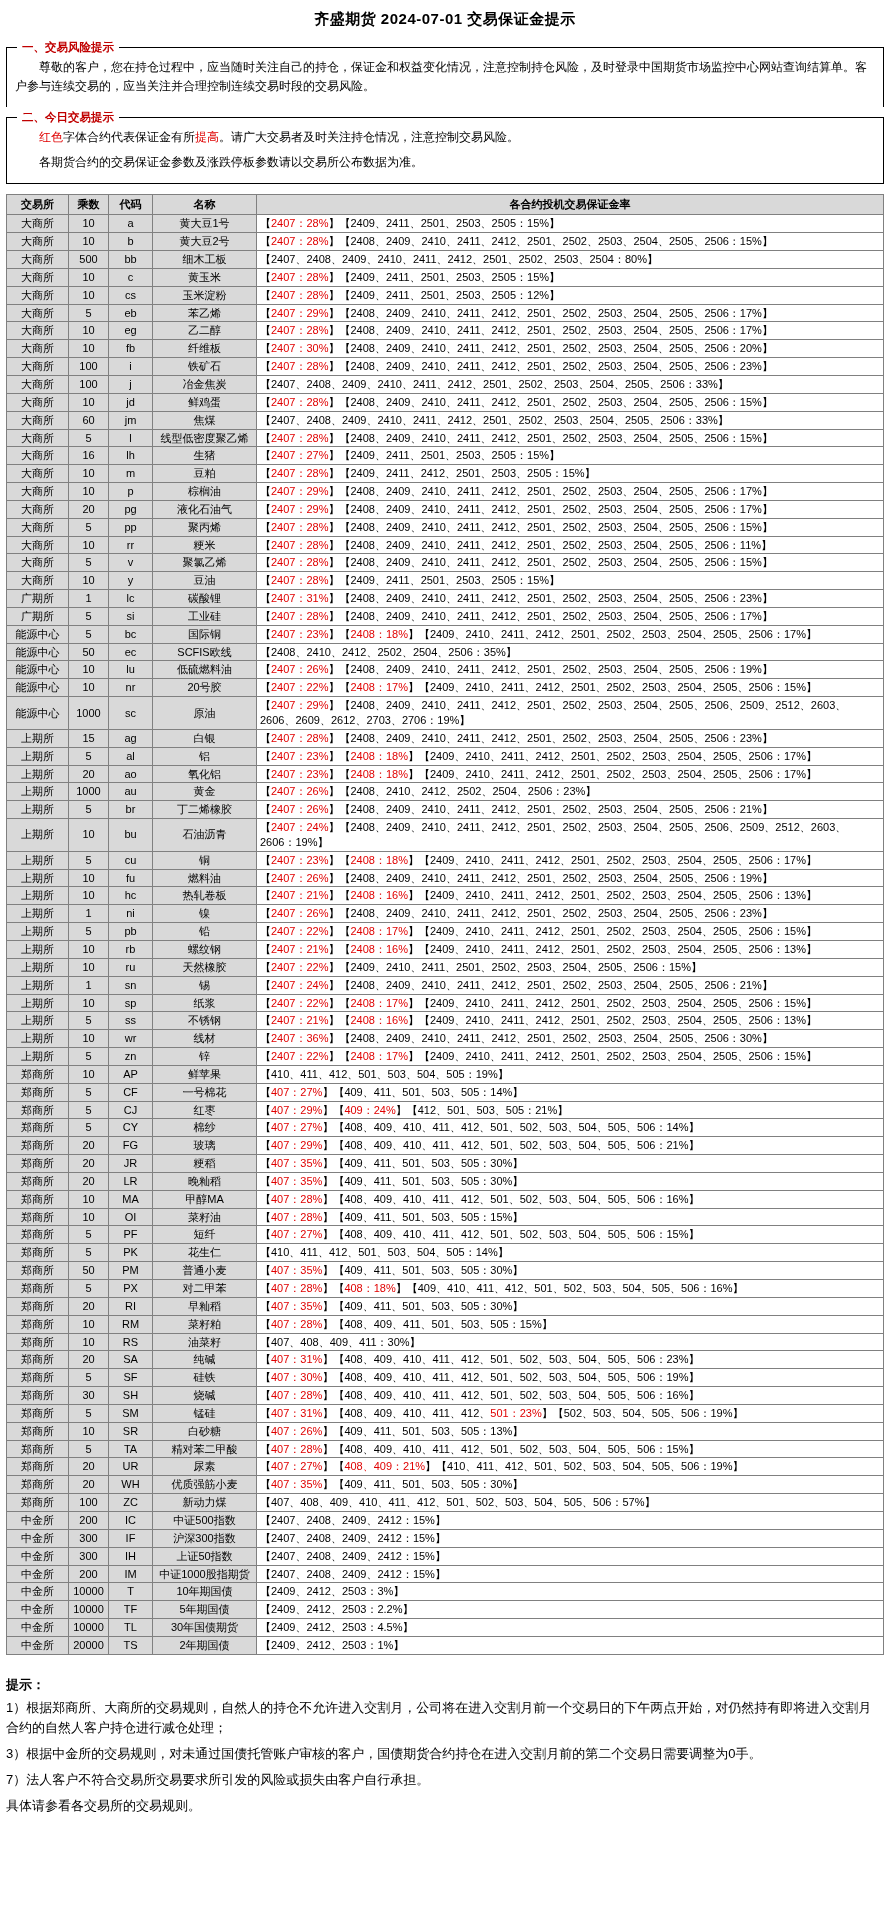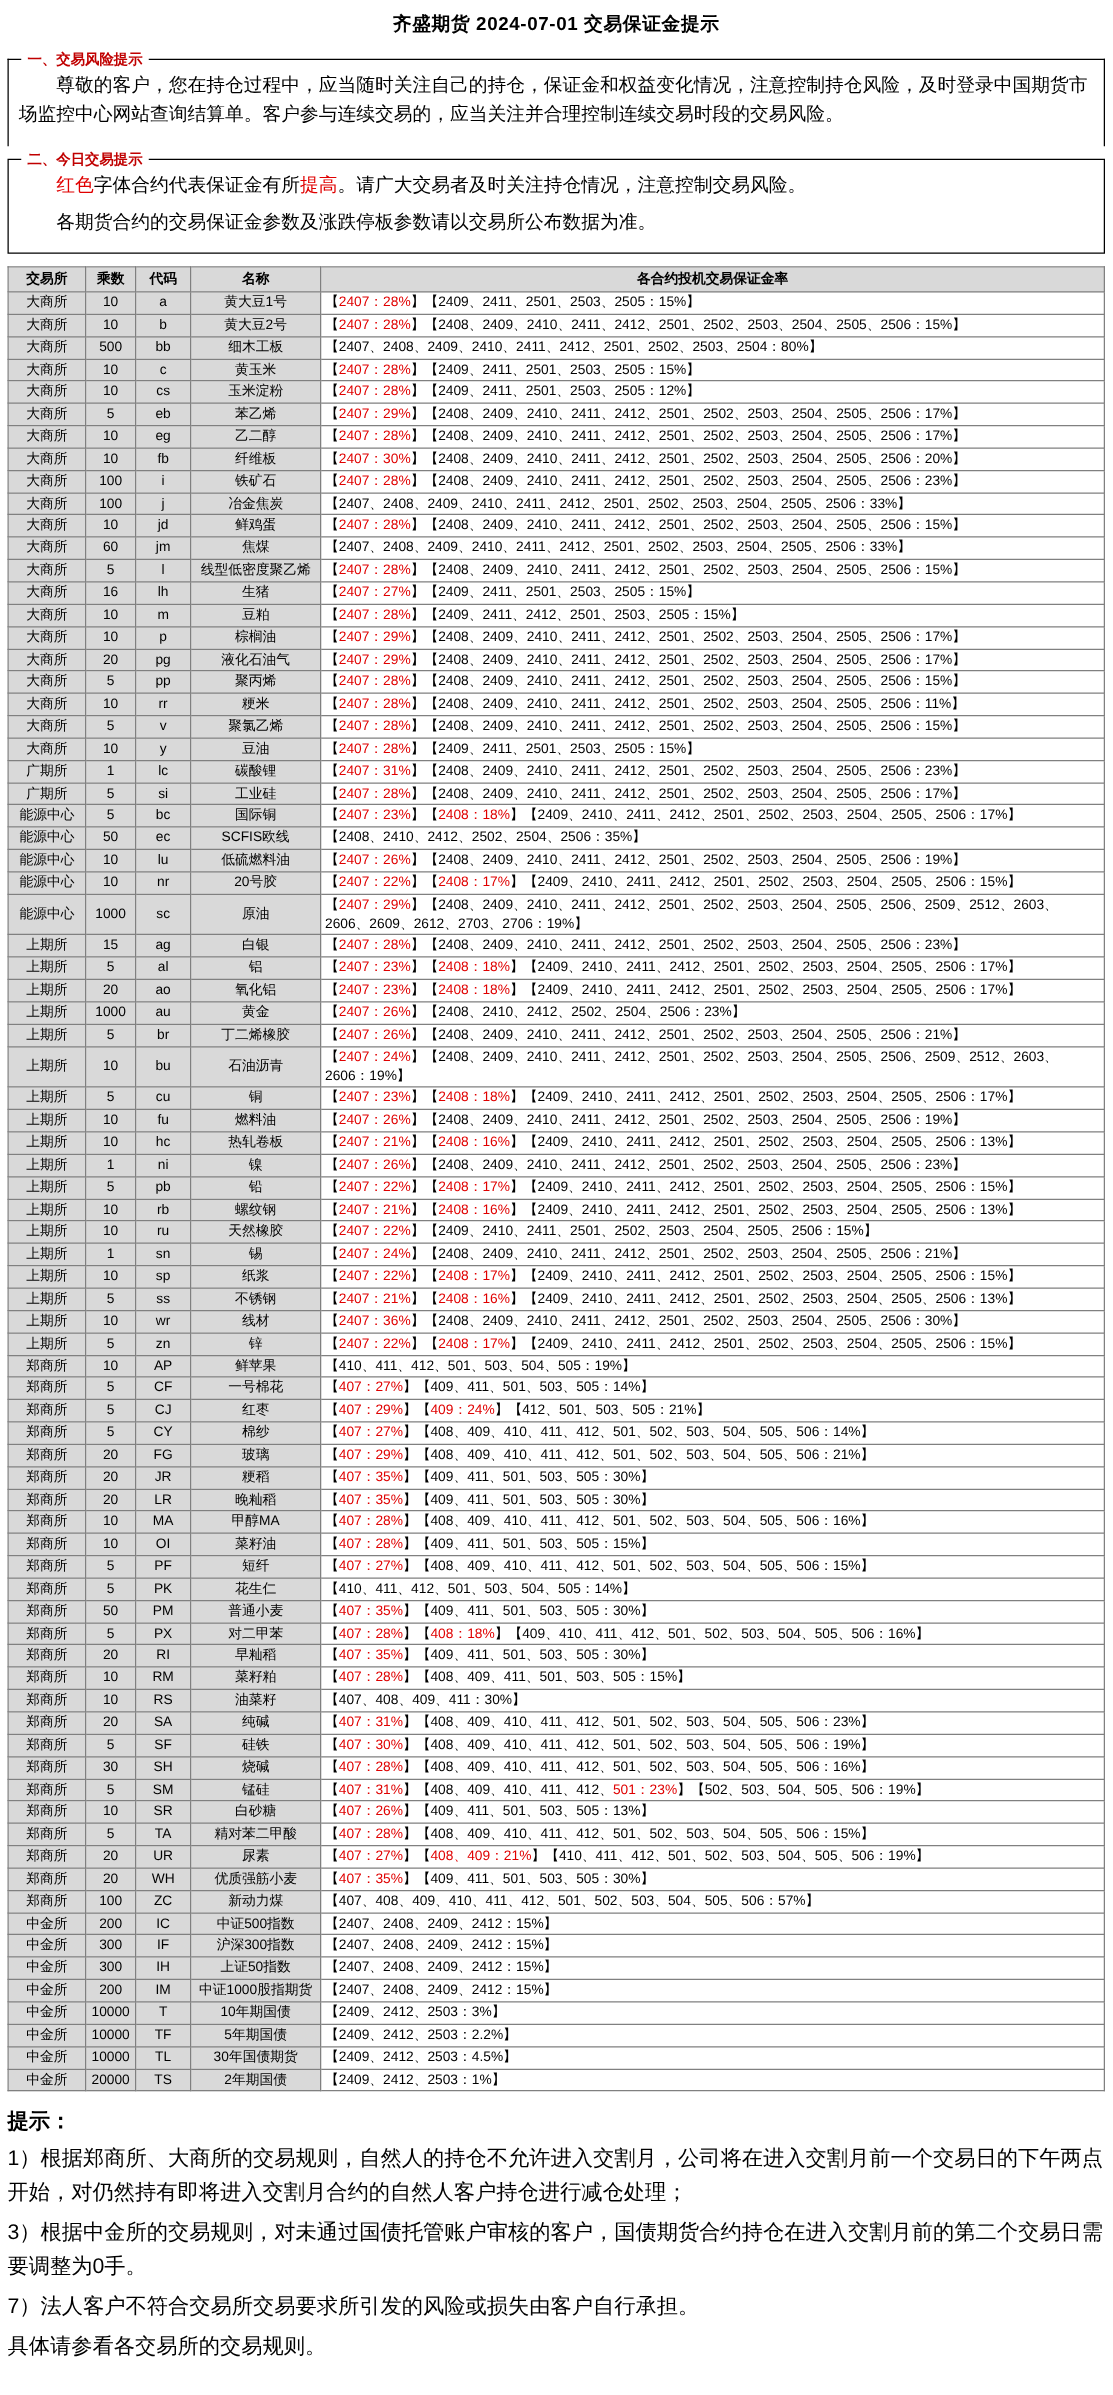--- a/index.html
+++ b/index.html
@@ -18,34 +18,33 @@
     padding:6px 0 8px 0;
     letter-spacing:0.5px;
   }
   .sect {
     border-top:1px solid #000;
     border-left:1px solid #000;
     border-right:1px solid #000;
     position:relative;
     padding:10px 8px 6px 8px;
     margin-top:10px;
-    font-family:Liberation Mono, monospace;
   }
   .sect.last { border-bottom:1px solid #000; }
   .sect-label {
     position:absolute;
     top:-8px;
     left:10px;
     background:#fff;
     padding:0 5px;
     font-size:11.5px;
     font-weight:bold;
     color:#c00000;
   }
-  .sect p { margin:0 0 6px 0; line-height:1.55; text-indent:2em; font-size:15px; }
+  .sect p { margin:0 0 6px 0; line-height:1.55; text-indent:2em; font-size:12px; }
   .red { color:#e00000; }
   table.grid {
     border-collapse:collapse;
     width:100%;
     margin-top:10px;
     table-layout:fixed;
   }
   table.grid th, table.grid td {
     border:1px solid #808080;
     padding:1px 3px;
@@ -62,21 +61,21 @@
   }
   col.c-ex { width:62px; }
   col.c-mu { width:40px; }
   col.c-cd { width:44px; }
   col.c-nm { width:104px; }
   col.c-rt { width:auto; }
   td.ex, td.mu, td.cd, td.nm { text-align:center; background:#d9d9d9; }
   td.nm { background:#d9d9d9; }
   td.rt { text-align:left; background:#fff; padding-left:6px; }
   tr.r td { height:17px; }
-  .notes { margin-top:10px; font-size:17px; line-height:1.6; }
+  .notes { margin-top:20px; font-size:13px; line-height:1.6; }
   .notes .nh { font-weight:bold; margin-bottom:2px; }
   .notes p { margin:0 0 5px 0; }
 </style>
 </head>
 <body>
 
 <div class="page">
 
   <div class="title">齐盛期货 2024-07-01 交易保证金提示</div>
 

